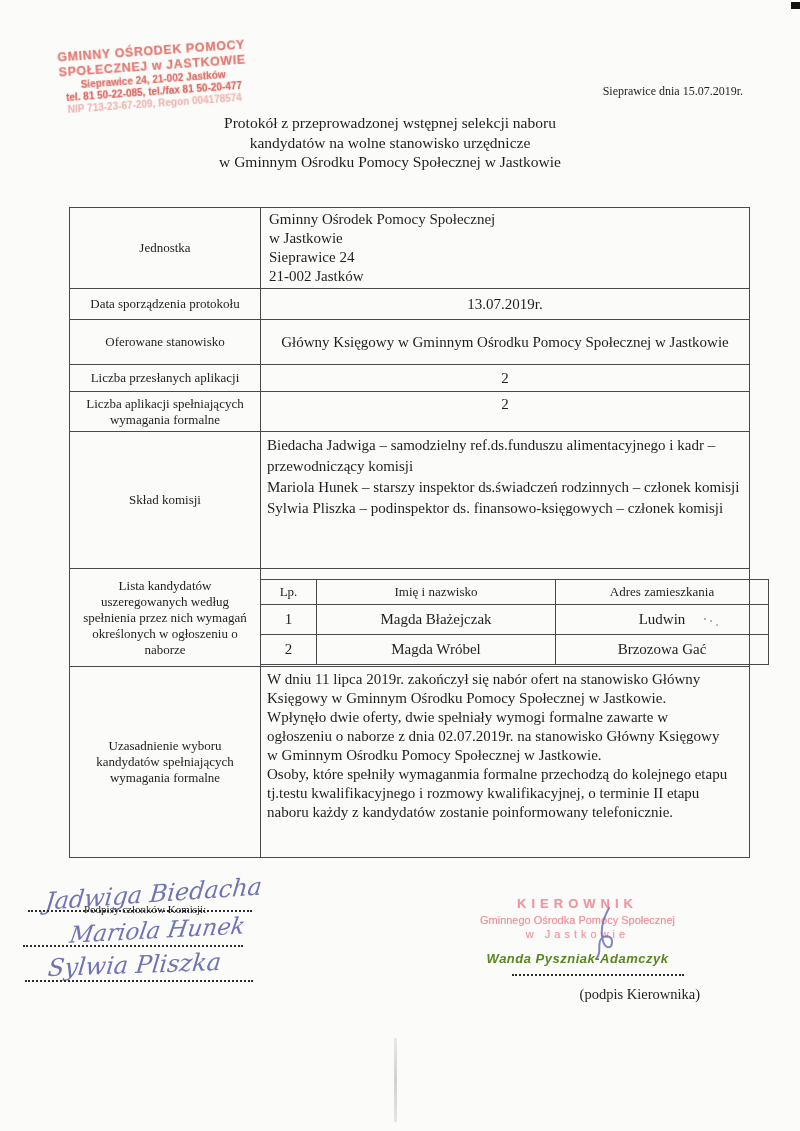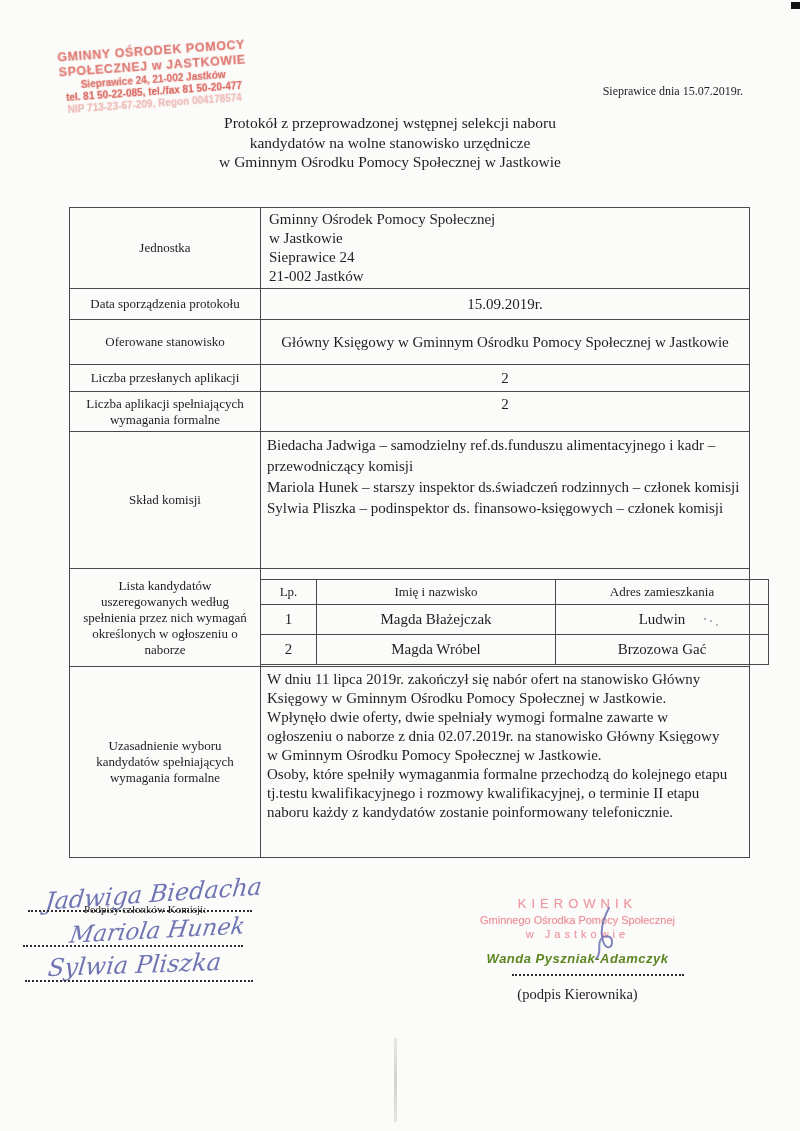--- a/index.html
+++ b/index.html
@@ -67,28 +67,28 @@
   .sig3{position:absolute; left:48px; top:951px; font-size:24px; transform:rotate(-2deg) skewX(-8deg);}
   .dotline{position:absolute; border-bottom:2.5px dotted #2c2c2c; height:0;}
   .dl1{left:28px; top:910px; width:224px;}
   .dl2{left:23px; top:945px; width:220px;}
   .dl3{left:25px; top:980px; width:228px;}
 
   
   .stamp-kier{position:absolute; left:455px; top:896px; width:245px; text-align:center;
     font-family:"Liberation Sans", sans-serif; color:#ea8791;
     text-shadow:0 0 1px rgba(234,135,145,.5);}
-  .stamp-kier .k1{font-size:13px; font-weight:normal; letter-spacing:5px; opacity:.85;}
+  .stamp-kier .k1{font-size:13px; font-weight:bold; letter-spacing:5px; opacity:.85;}
   .stamp-kier .k2{font-size:11px; line-height:14px; margin-top:2px; opacity:.9;}
   .stamp-kier .k3{font-size:11px; letter-spacing:4px; line-height:14px; opacity:.85;}
   .kier-name{position:absolute; left:455px; top:951px; width:245px; text-align:center;
     font-family:"Liberation Sans", sans-serif; font-size:13px; font-style:italic; font-weight:bold;
     color:#4d7c0f; letter-spacing:.5px; opacity:.92;}
   .kier-dots{left:512px; top:974px; width:172px;}
-  .kier-caption{position:absolute; left:455px; top:986px; width:245px; text-align:center; font-size:14.5px;}
+  .kier-caption{position:absolute; left:455px; top:986px; width:245px; text-align:right; font-size:14.5px;}
   .paraph{position:absolute; left:590px; top:905px; opacity:.9;}
 </style>
 </head>
 <body>
 
 <div class="page">
 
   <div class="corner-mark"></div>
   <div class="fold-streak"></div>
   <div class="specks"></div>
@@ -115,21 +115,21 @@
       <td class="lbl" style="height:78px;">Jednostka</td>
       <td class="val val-lines">
         <div>Gminny Ośrodek Pomocy Społecznej</div>
         <div>w Jastkowie</div>
         <div>Sieprawice 24</div>
         <div>21-002 Jastków</div>
       </td>
     </tr>
     <tr>
       <td class="lbl" style="height:28px;">Data sporządzenia protokołu</td>
-      <td class="val val-center">15.09.2019r.</td>
+      <td class="val val-center">13.07.2019r.</td>
     </tr>
     <tr>
       <td class="lbl" style="height:42px;">Oferowane stanowisko</td>
       <td class="val">
         <div class="stanowisko-wrap">Główny Księgowy w Gminnym Ośrodku Pomocy Społecznej w Jastkowie</div>
       </td>
     </tr>
     <tr>
       <td class="lbl" style="height:24px;">Liczba przesłanych aplikacji</td>
       <td class="val val-center">2</td>

